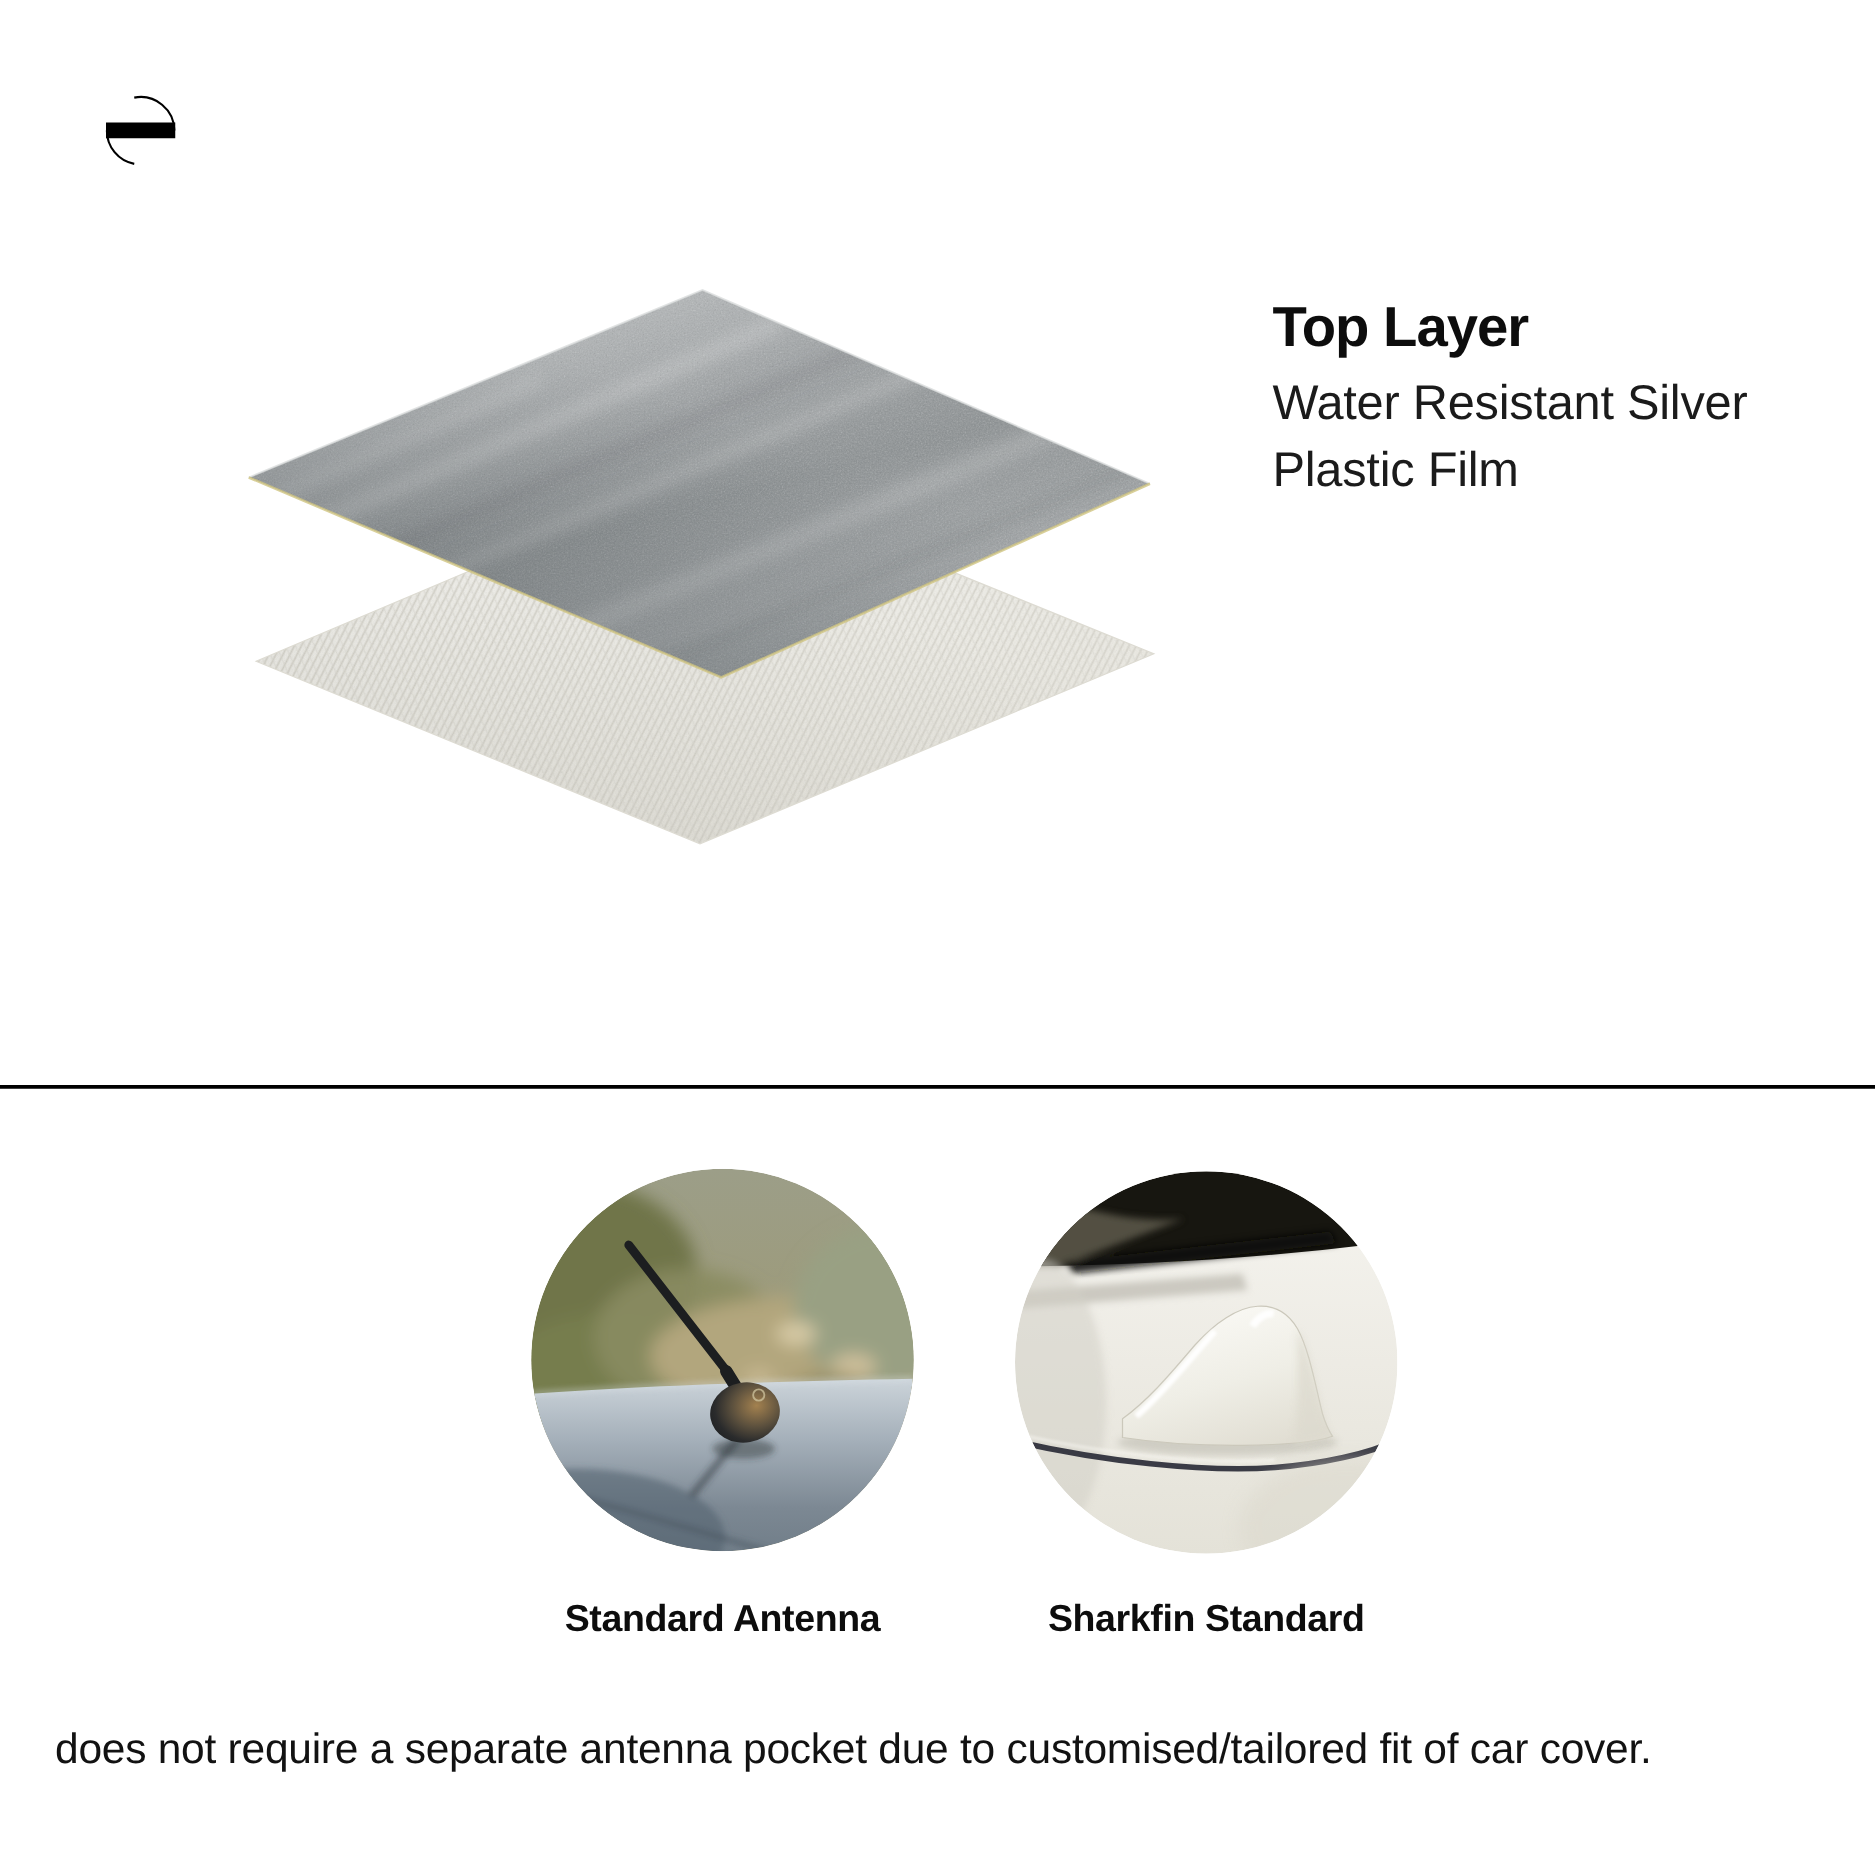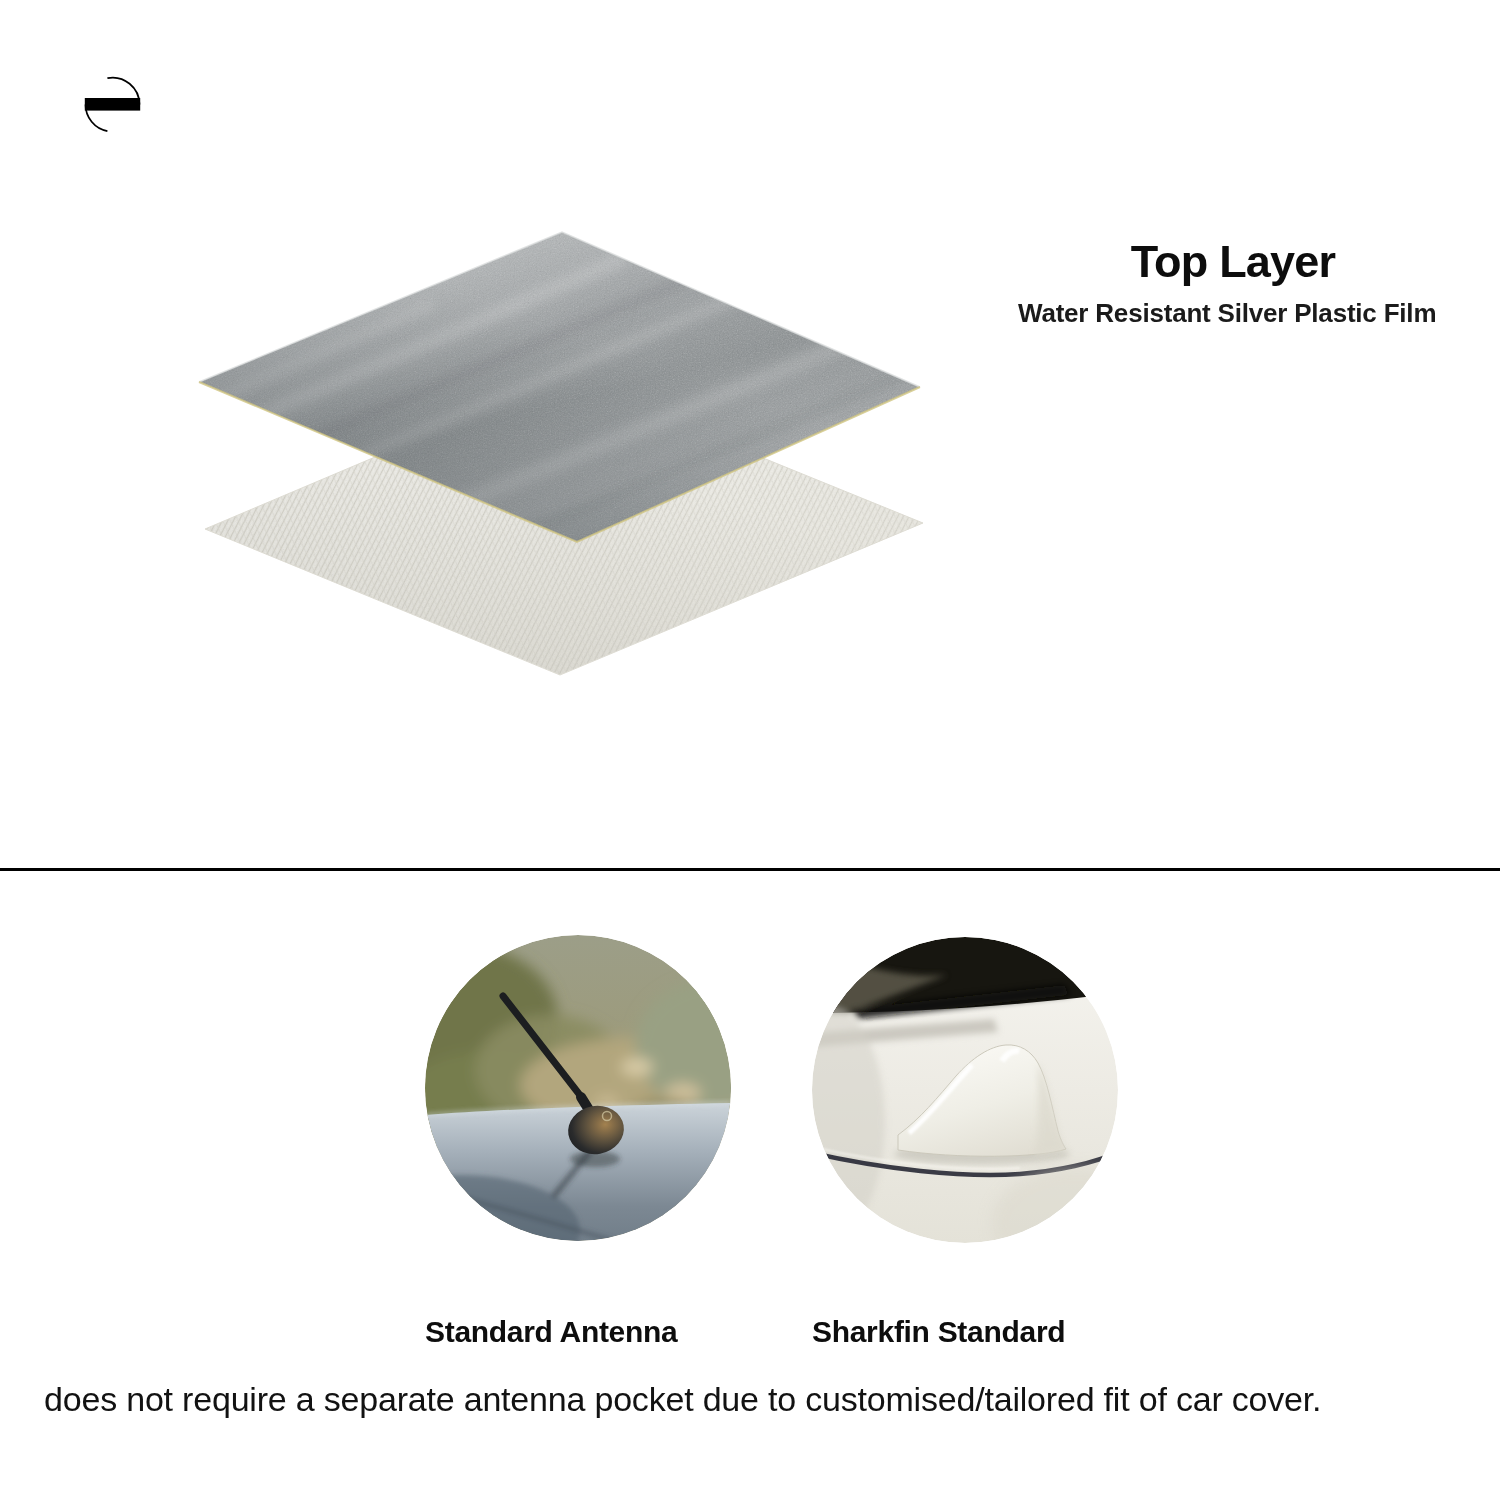--- a/index.html
+++ b/index.html
@@ -10,35 +10,35 @@
   .abs{position:absolute;}
   
   .brand-logo{left:84px;top:76px;width:57px;height:57px;}
   
   .layers-art{left:190px;top:215px;width:745px;height:480px;}
   
   .layer-block{left:1018px;width:430px;}
   .layer-block.top{top:237px;}
   .layer-block.base{top:551px;}
   .layer-title{
-    font-size:45px;font-weight:700;line-height:1.12;letter-spacing:-0.8px;color:#0d0d0d;text-align:center;
+    font-size:45px;font-weight:700;line-height:1.12;letter-spacing:-0.8px;color:#0d0d0d;
   }
   .layer-desc{
-    margin-top:9px;font-size:26px;font-weight:700;line-height:1.38;letter-spacing:-0.2px;color:#1b1b1b;
+    margin-top:9px;font-size:39px;font-weight:400;line-height:1.38;letter-spacing:-0.2px;color:#1b1b1b;
     max-width:420px;
   }
   
   .divider{left:0;top:868px;width:1500px;height:3px;background:#000000;}
   
   .circle-photo{width:306px;height:306px;border-radius:50%;}
   .photo-standard{left:425px;top:935px;}
   .photo-sharkfin{left:812px;top:937px;}
   .antenna-label{
-    top:1279px;width:306px;
-    font-size:30px;font-weight:700;letter-spacing:-0.3px;color:#0d0d0d;margin-top:36px;
+    top:1279px;width:306px;text-align:center;
+    font-size:30px;font-weight:700;letter-spacing:-0.3px;color:#0d0d0d;
   }
   .label-standard{left:425px;}
   .label-sharkfin{left:812px;}
   
   .note{
     left:44px;top:1376px;width:1440px;
     font-size:34px;line-height:47px;font-weight:400;letter-spacing:-0.2px;color:#121212;
   }
 </style>
 </head>

